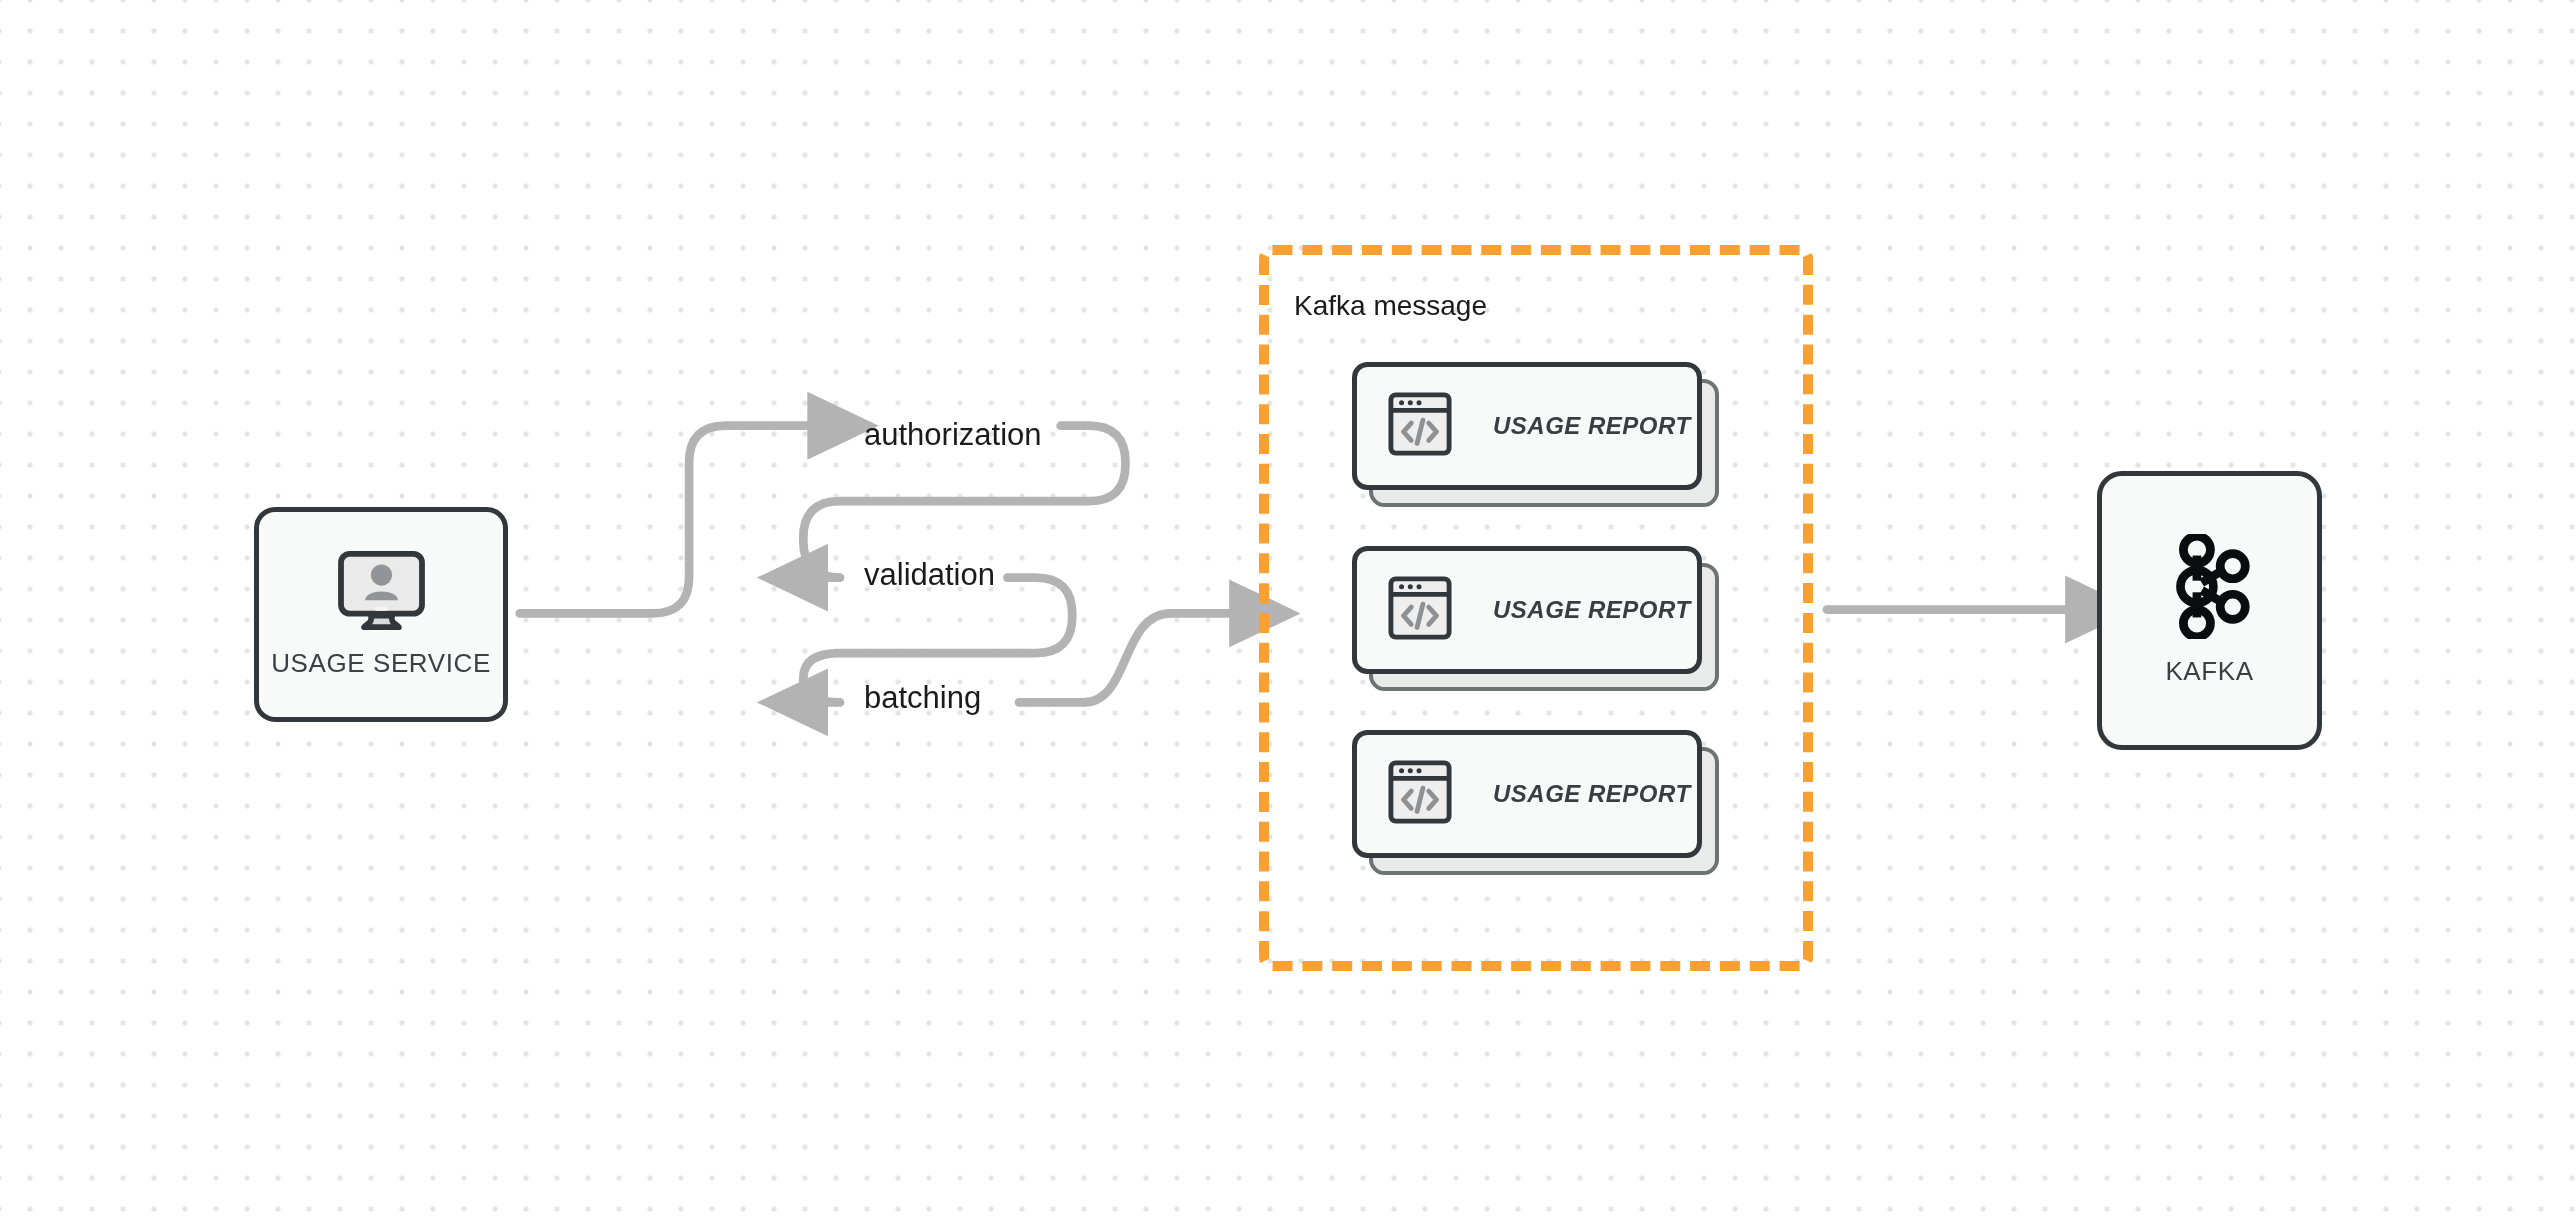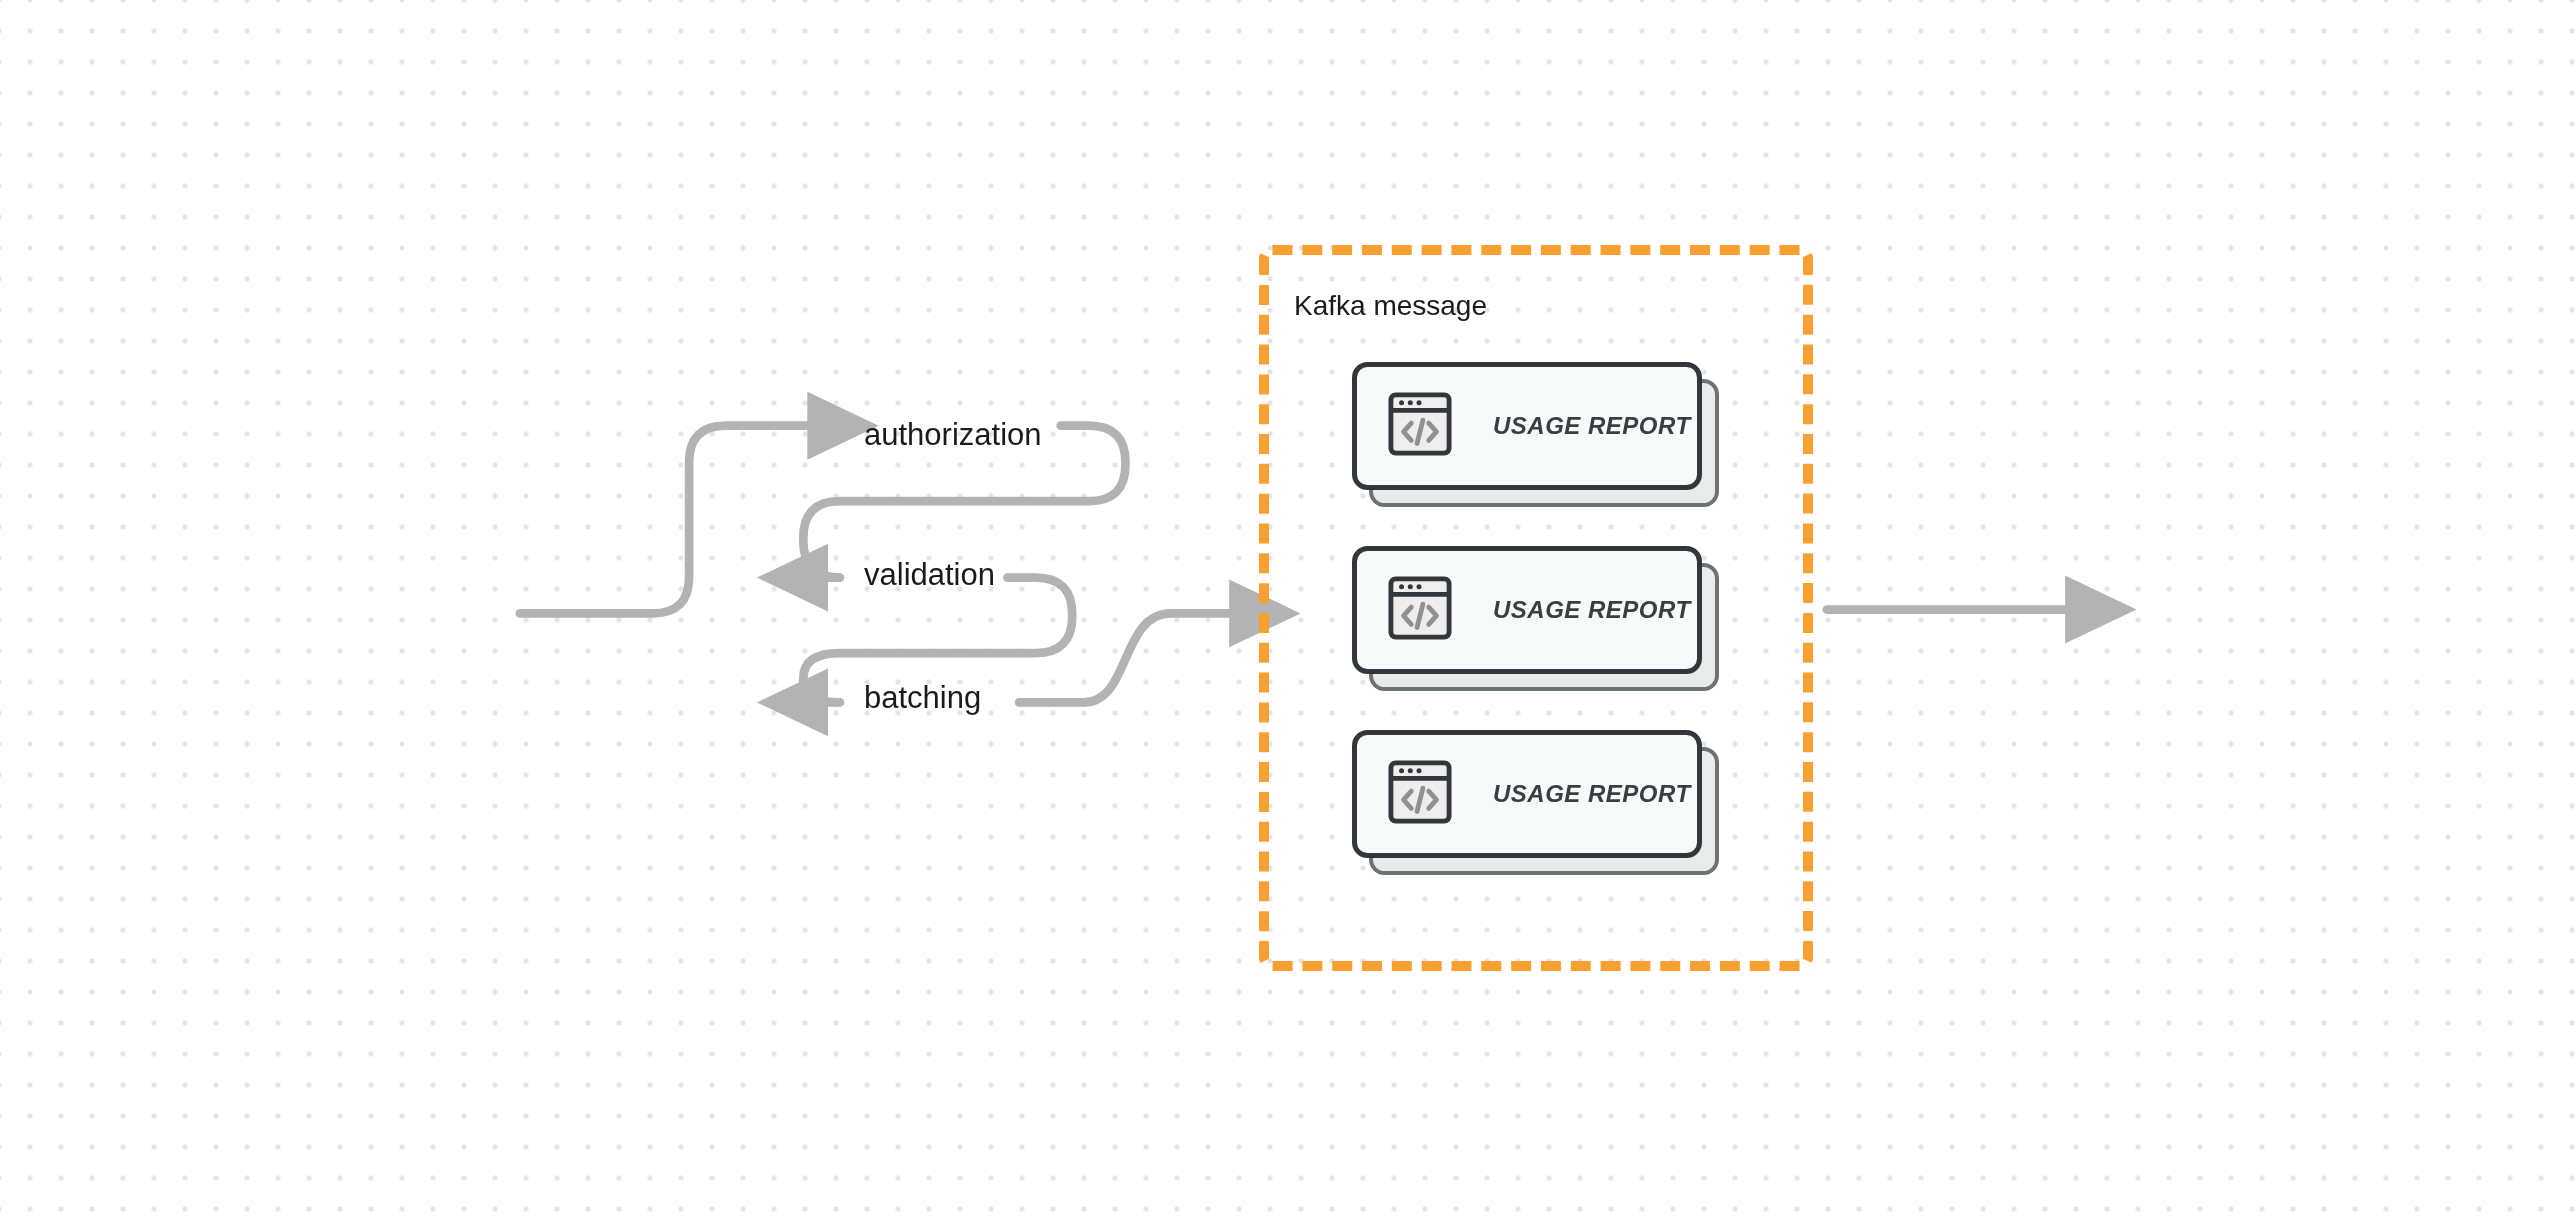--- a/index.html
+++ b/index.html
@@ -159,20 +159,32 @@
 
     <path d="M 1096,440 L 1125,440 Q 1163,440 1163,478 L 1163,480 Q 1163,518 1125,518 L 868,518 Q 830,518 830,556 L 830,559 Q 830,597 868,597 L 845,597" fill="none" stroke="#b3b3b3" stroke-width="9" stroke-linecap="round" stroke-linejoin="round" marker-end="url(#arrowhead)"></path>
 
     <path d="M 1041,597 L 1070,597 Q 1108,597 1108,635 L 1108,637 Q 1108,675 1070,675 L 868,675 Q 830,675 830,701 L 830,703 Q 830,726 868,726 L 845,726" fill="none" stroke="#b3b3b3" stroke-width="9" stroke-linecap="round" stroke-linejoin="round" marker-end="url(#arrowhead)"></path>
 
     <path d="M 1053,726 L 1120,726 C 1168,726 1158,634 1210,634 L 1281,634" fill="none" stroke="#b3b3b3" stroke-width="9" stroke-linecap="round" stroke-linejoin="round" marker-end="url(#arrowhead)"></path>
 
     <path d="M 1888,630 L 2145,630" fill="none" stroke="#b3b3b3" stroke-width="9" stroke-linecap="round" marker-end="url(#arrowhead)"></path>
   </svg>
 
+  <div class="node" id="usage-service-node">
+    <span class="icon">
+      <svg width="91" height="81" viewBox="0 0 94 84" xmlns="http://www.w3.org/2000/svg">
+        <rect x="5" y="4" width="84" height="62" rx="9" ry="9" fill="#eaeaea" stroke="#32373c" stroke-width="6"></rect>
+        <circle cx="47" cy="26" r="11" fill="#919499"></circle>
+        <path d="M30,52 C30,40 64,40 64,52 z" fill="#919499"></path>
+        <rect x="40" y="59" width="14" height="4" rx="2" fill="#f6f6f6"></rect>
+        <path d="M36,68 C38,76 32,76 29,80 L65,80 C62,76 56,76 58,68 z" fill="#d8d9db" stroke="#32373c" stroke-width="6" stroke-linejoin="round"></path>
+      </svg>
+    </span>
+    <span class="node-label">USAGE SERVICE</span>
+  </div>
 
   <div id="kafka-message-group"></div>
   <div id="kafka-message-title">Kafka message</div>
 
   <div class="report-card-wrap" id="report-card-0">
     <div class="report-card-back"></div>
     <div class="report-card-front">
       <span class="report-icon">
         <svg width="64" height="64" viewBox="0 0 66 66" xmlns="http://www.w3.org/2000/svg">
           <rect x="3" y="3" width="60" height="60" rx="5" ry="5" fill="#eeeeee" stroke="#32373c" stroke-width="5"></rect>
@@ -224,15 +236,31 @@
         </svg>
       </span>
       <span class="report-label">USAGE REPORT</span>
     </div>
   </div>
 
   <div class="step-label" id="step-label-0">authorization</div>
   <div class="step-label" id="step-label-1">validation</div>
   <div class="step-label" id="step-label-2">batching</div>
 
+  <div class="node" id="kafka-node">
+    <span class="icon">
+      <svg width="89" height="105" viewBox="0 0 92 108" xmlns="http://www.w3.org/2000/svg">
+        <path d="M33,22 L33,48" stroke="#0b0c0d" stroke-width="9"></path>
+        <path d="M33,60 L33,86" stroke="#0b0c0d" stroke-width="9"></path>
+        <path d="M38,50 L62,36" stroke="#0b0c0d" stroke-width="9"></path>
+        <path d="M38,58 L62,72" stroke="#0b0c0d" stroke-width="9"></path>
+        <circle cx="33" cy="16" r="14" fill="none" stroke="#0b0c0d" stroke-width="9"></circle>
+        <circle cx="33" cy="92" r="14" fill="none" stroke="#0b0c0d" stroke-width="9"></circle>
+        <circle cx="33" cy="54" r="17" fill="none" stroke="#0b0c0d" stroke-width="9"></circle>
+        <circle cx="70" cy="33" r="13" fill="none" stroke="#0b0c0d" stroke-width="9"></circle>
+        <circle cx="70" cy="75" r="13" fill="none" stroke="#0b0c0d" stroke-width="9"></circle>
+      </svg>
+    </span>
+    <span class="node-label">KAFKA</span>
+  </div>
 
 </div>
 
 
 </body></html>

